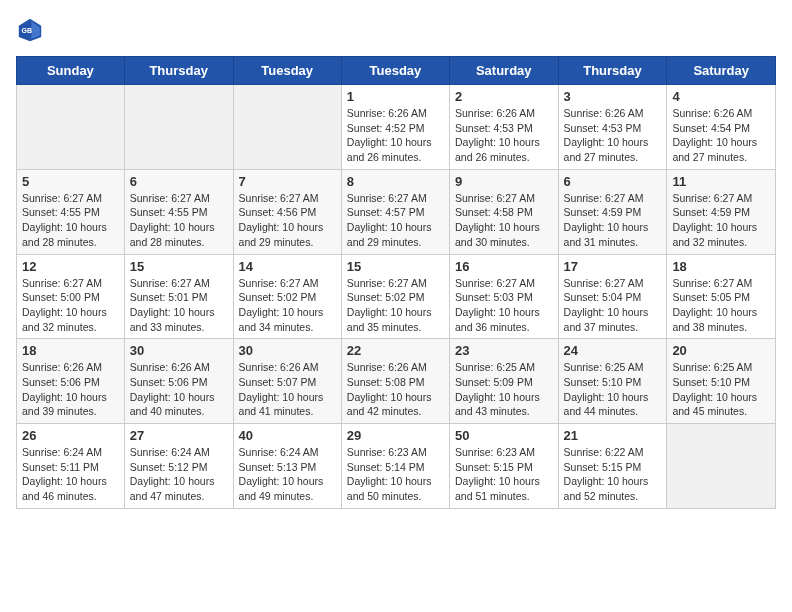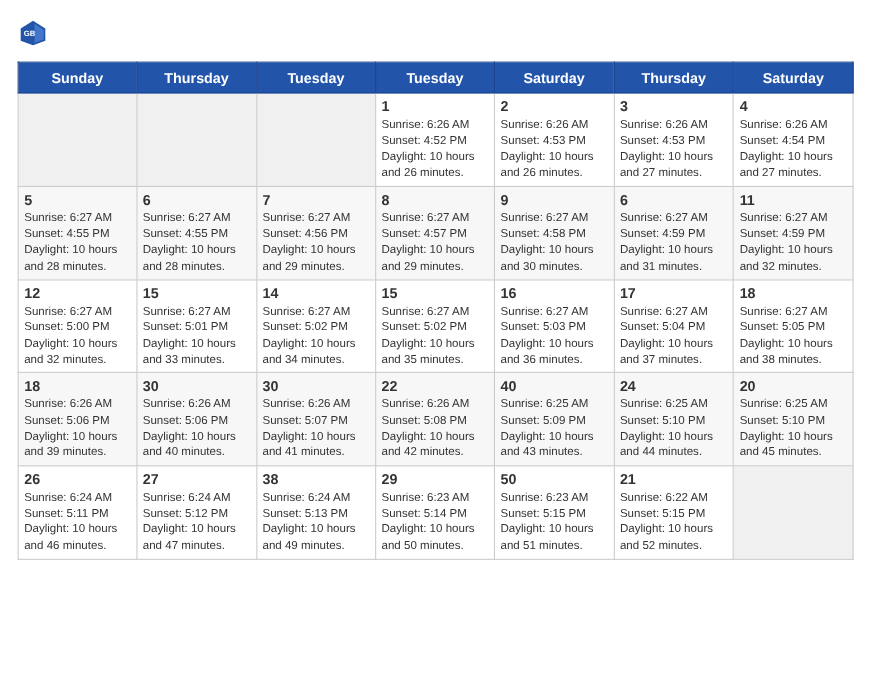--- a/index.html
+++ b/index.html
@@ -207,21 +207,21 @@
         </td>
         <td>
           <span class="day-number">30</span>
           <div class="day-info">Sunrise: 6:26 AM<br>Sunset: 5:07 PM<br>Daylight: 10 hours and 41 minutes.</div>
         </td>
         <td>
           <span class="day-number">22</span>
           <div class="day-info">Sunrise: 6:26 AM<br>Sunset: 5:08 PM<br>Daylight: 10 hours and 42 minutes.</div>
         </td>
         <td>
-          <span class="day-number">40</span>
+          <span class="day-number">23</span>
           <div class="day-info">Sunrise: 6:25 AM<br>Sunset: 5:09 PM<br>Daylight: 10 hours and 43 minutes.</div>
         </td>
         <td>
           <span class="day-number">24</span>
           <div class="day-info">Sunrise: 6:25 AM<br>Sunset: 5:10 PM<br>Daylight: 10 hours and 44 minutes.</div>
         </td>
         <td>
           <span class="day-number">20</span>
           <div class="day-info">Sunrise: 6:25 AM<br>Sunset: 5:10 PM<br>Daylight: 10 hours and 45 minutes.</div>
         </td>
@@ -229,21 +229,21 @@
       <tr>
         <td>
           <span class="day-number">26</span>
           <div class="day-info">Sunrise: 6:24 AM<br>Sunset: 5:11 PM<br>Daylight: 10 hours and 46 minutes.</div>
         </td>
         <td>
           <span class="day-number">27</span>
           <div class="day-info">Sunrise: 6:24 AM<br>Sunset: 5:12 PM<br>Daylight: 10 hours and 47 minutes.</div>
         </td>
         <td>
-          <span class="day-number">38</span>
+          <span class="day-number">40</span>
           <div class="day-info">Sunrise: 6:24 AM<br>Sunset: 5:13 PM<br>Daylight: 10 hours and 49 minutes.</div>
         </td>
         <td>
           <span class="day-number">29</span>
           <div class="day-info">Sunrise: 6:23 AM<br>Sunset: 5:14 PM<br>Daylight: 10 hours and 50 minutes.</div>
         </td>
         <td>
           <span class="day-number">50</span>
           <div class="day-info">Sunrise: 6:23 AM<br>Sunset: 5:15 PM<br>Daylight: 10 hours and 51 minutes.</div>
         </td>

